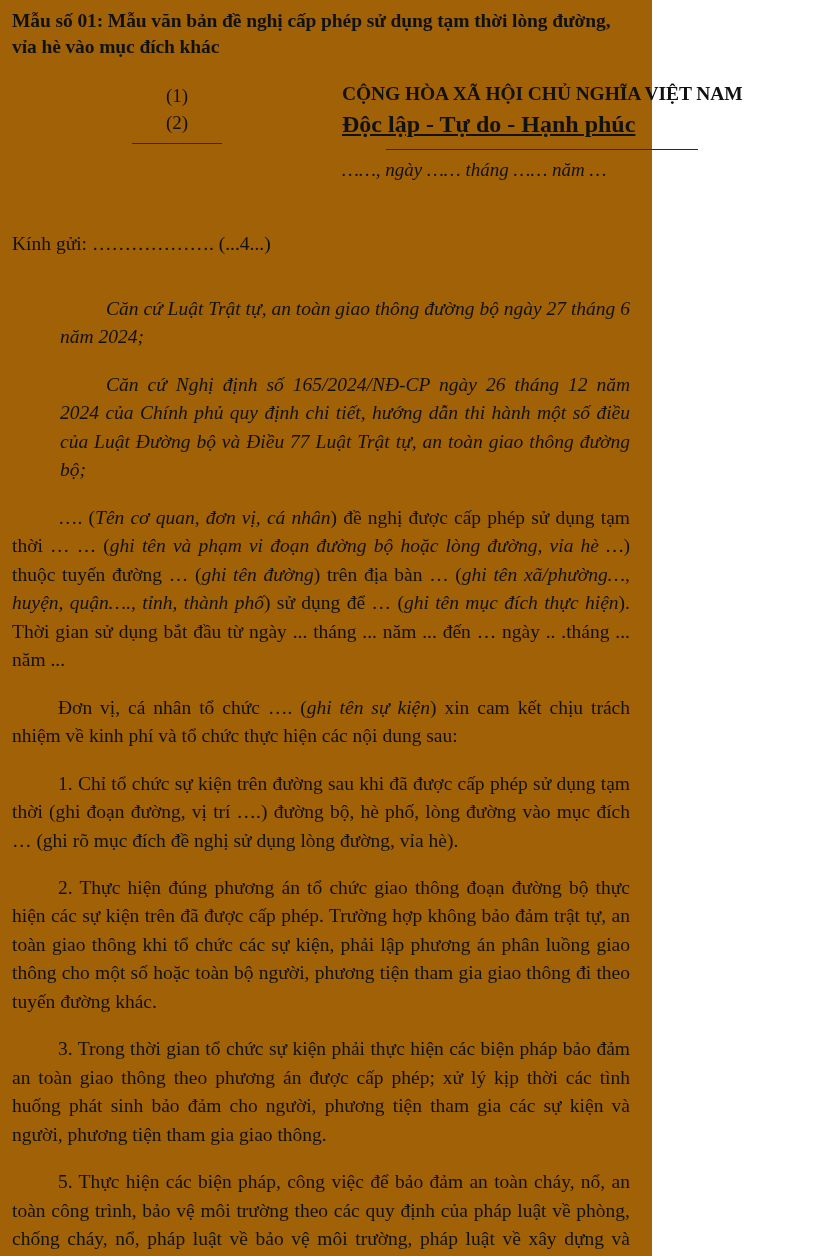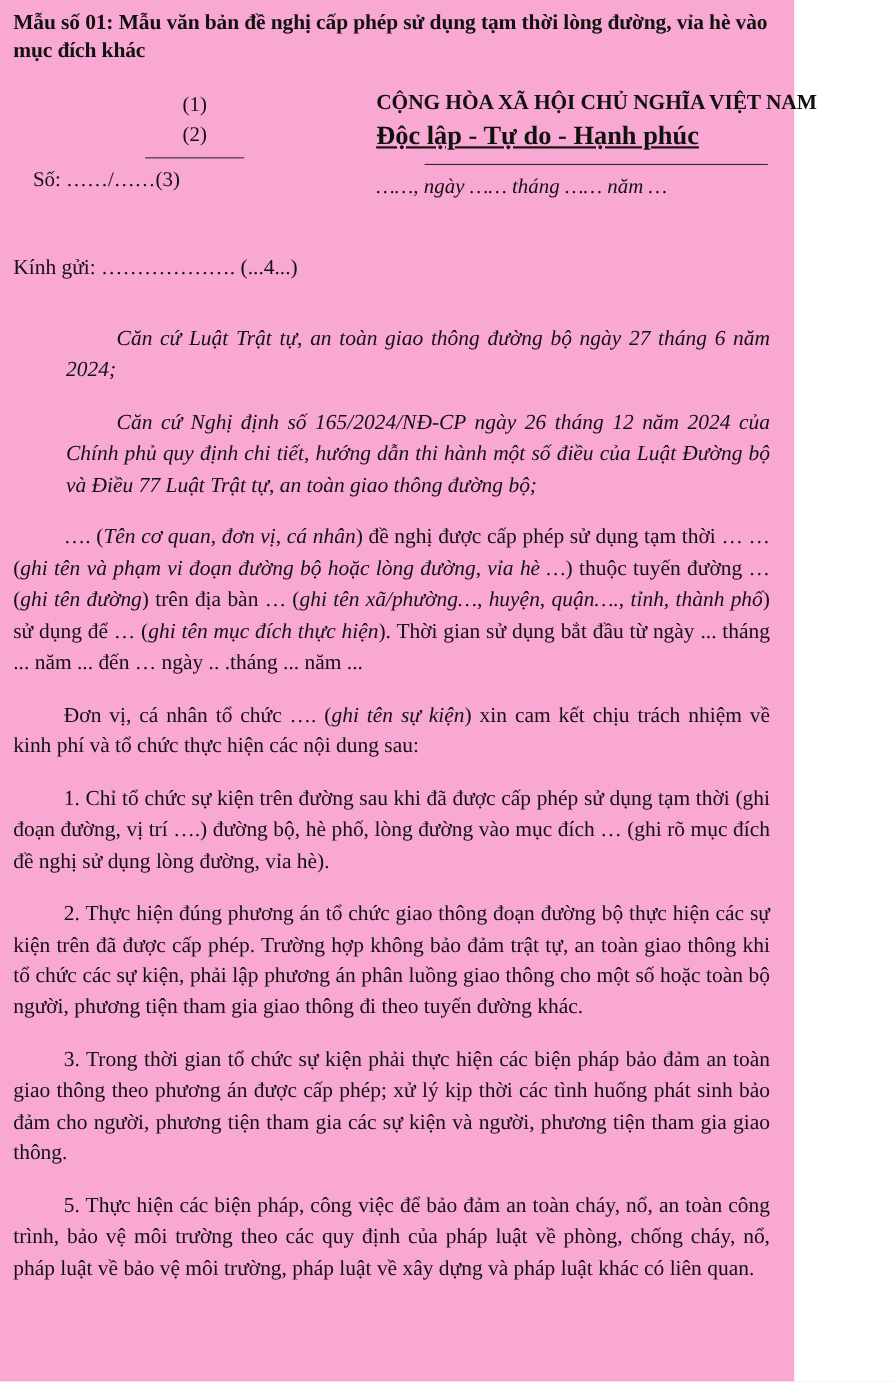--- a/index.html
+++ b/index.html
@@ -11,25 +11,25 @@
     width: 814px;
     height: 1256px;
     font-family: "Liberation Serif", "DejaVu Serif", serif;
     color: #111111;
     -webkit-font-smoothing: antialiased;
     overflow: hidden;
   }
 
   .page {
     position: relative;
-    width: 722px;
+    width: 652px;
     height: 1256px;
     box-sizing: border-box;
     padding: 8px 18px 0 12px;
-    background: #f9a8d4;
+    background: #a16207;
   }
 
   
   .doc-title {
     font-size: 19.5px;
     font-weight: bold;
     line-height: 1.32;
     letter-spacing: -0.1px;
     margin: 0 0 22px 0;
     text-align: left;
@@ -137,21 +137,20 @@
 <div class="page">
 
   <h1 class="doc-title">Mẫu số 01: Mẫu văn bản đề nghị cấp phép sử dụng tạm thời lòng đường, vỉa hè vào mục đích khác</h1>
 
   <div class="header-row">
 
     <div class="hdr-left">
       <div class="marker">(1)</div>
       <div class="marker">(2)</div>
       <div class="rule-left"></div>
-      <div class="so-line">Số: ……/……(3)</div>
     </div>
 
     <div class="hdr-right">
       <div class="nation">CỘNG HÒA XÃ HỘI CHỦ NGHĨA VIỆT NAM</div>
       <div class="motto">Độc lập - Tự do - Hạnh phúc</div>
       <div class="rule-right"></div>
       <div class="datetime">……, ngày …… tháng …… năm …</div>
     </div>
 
   </div>

